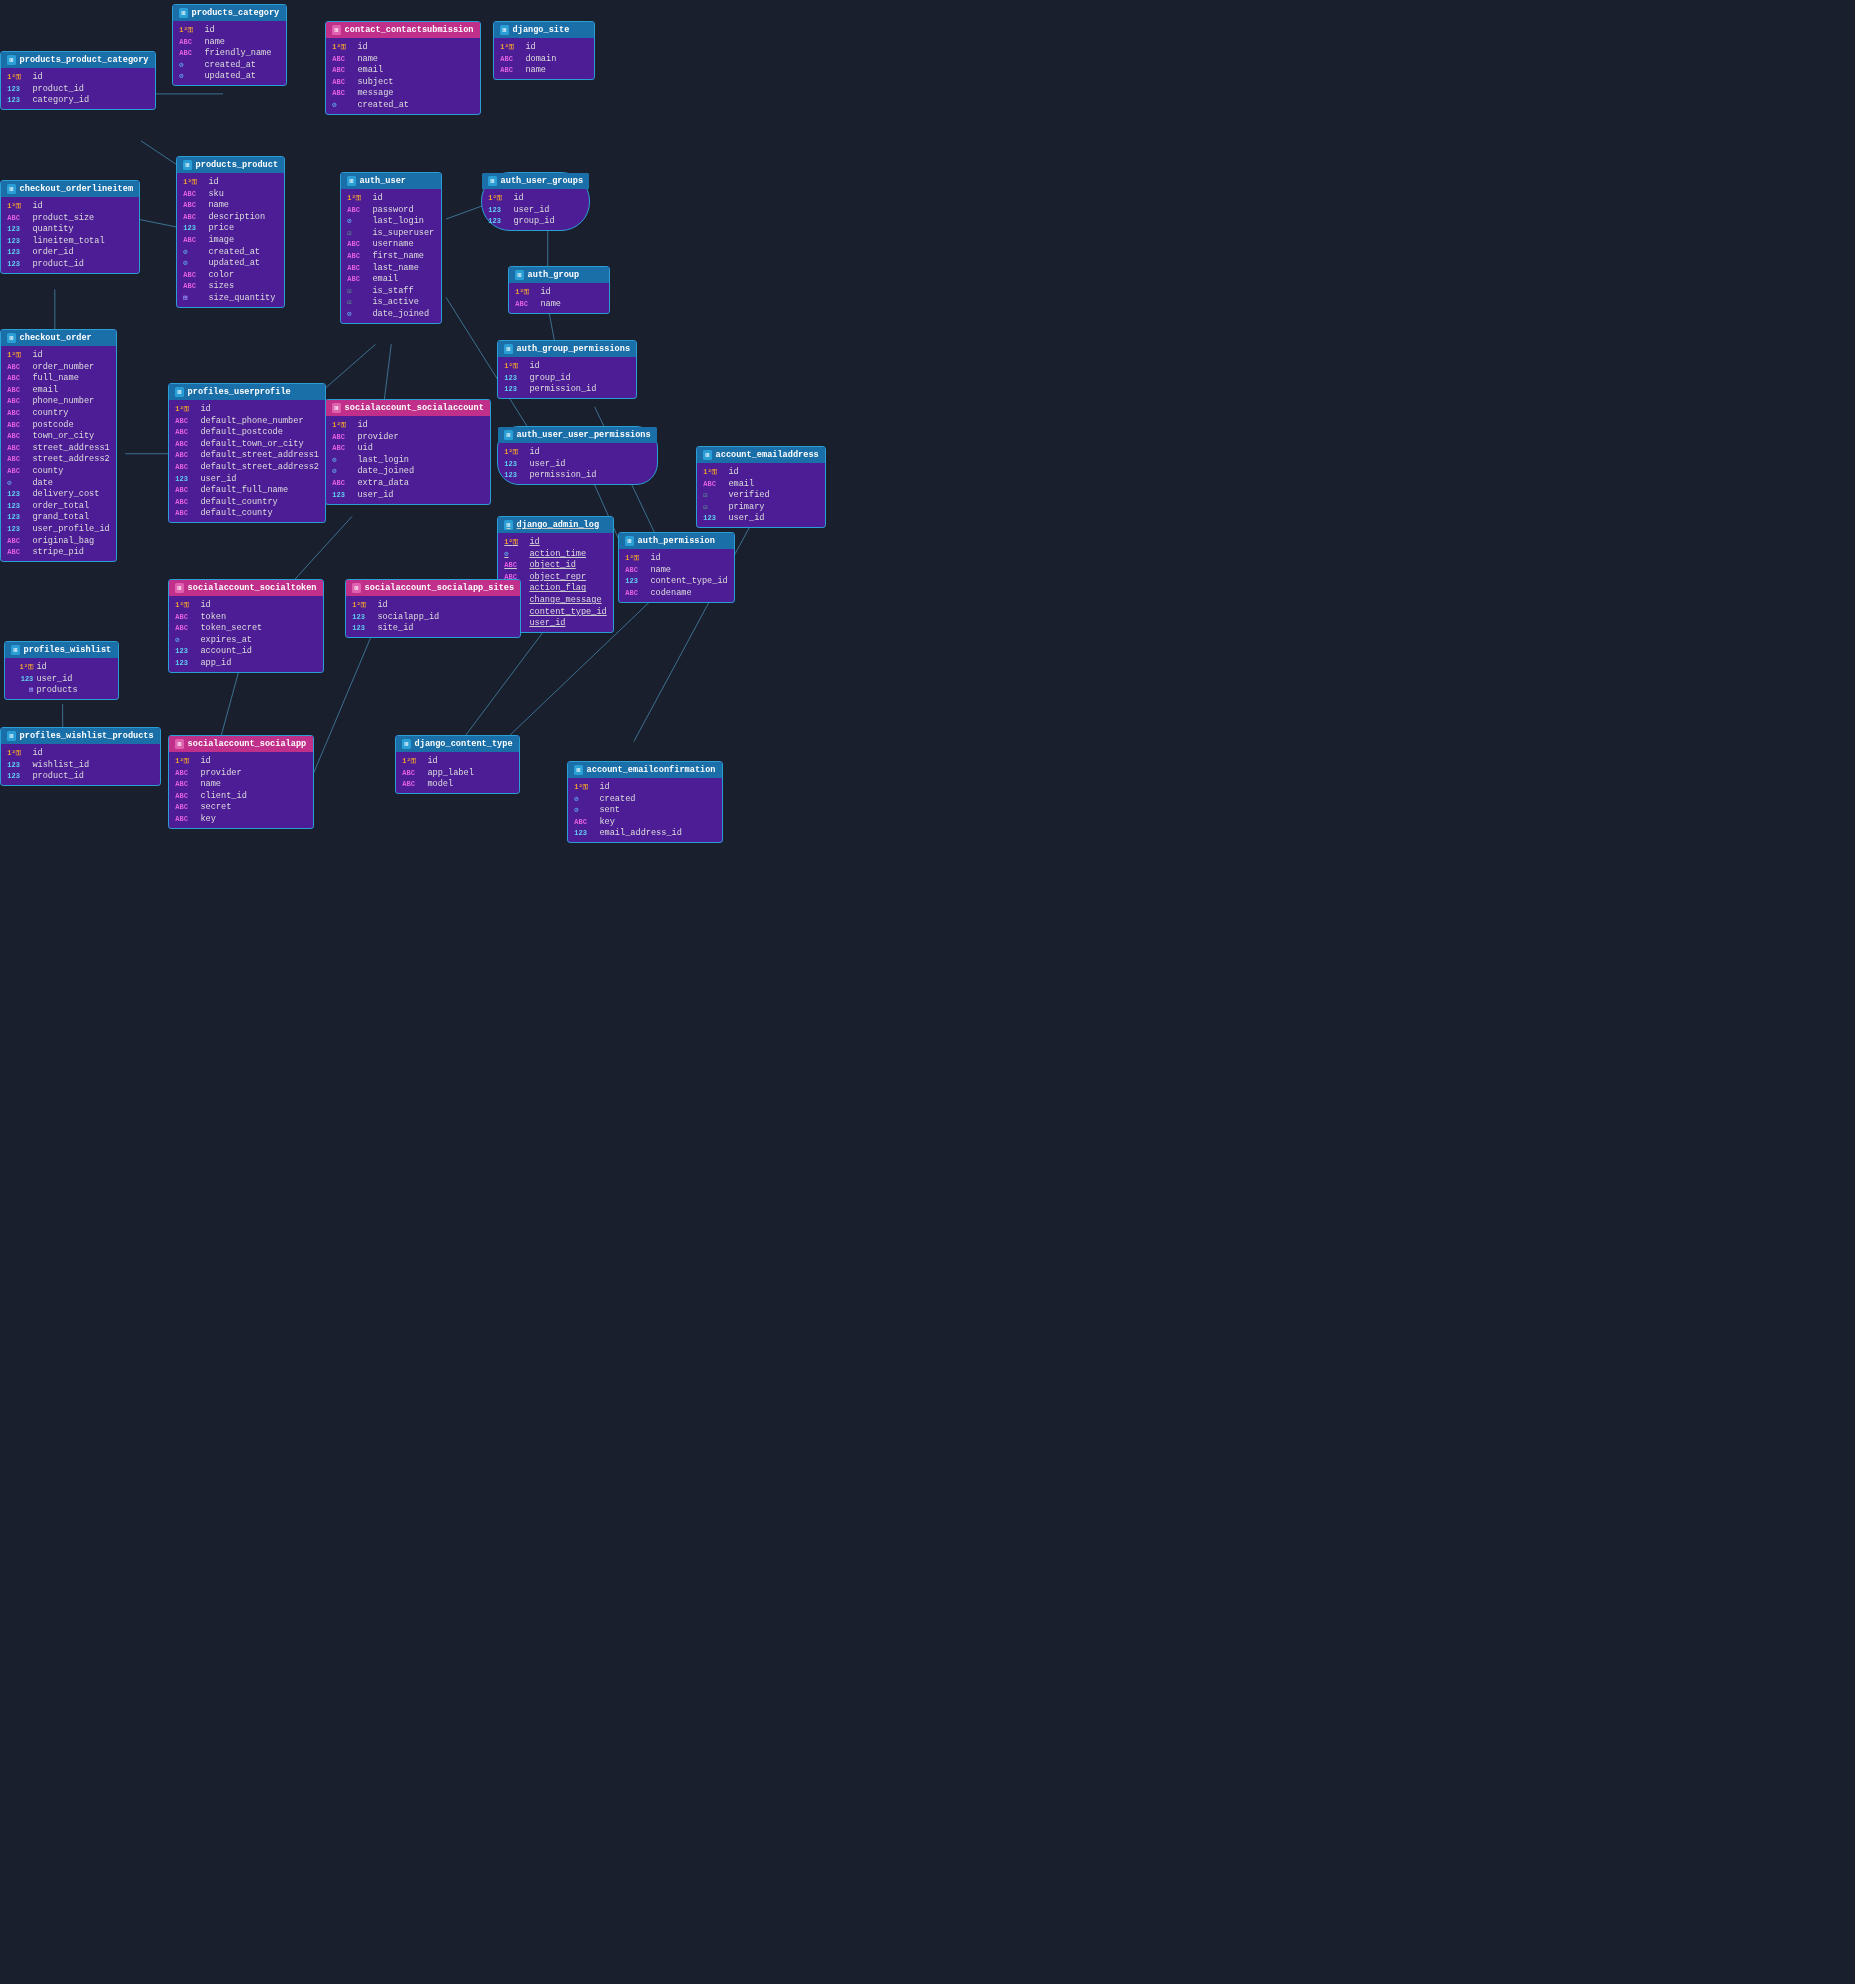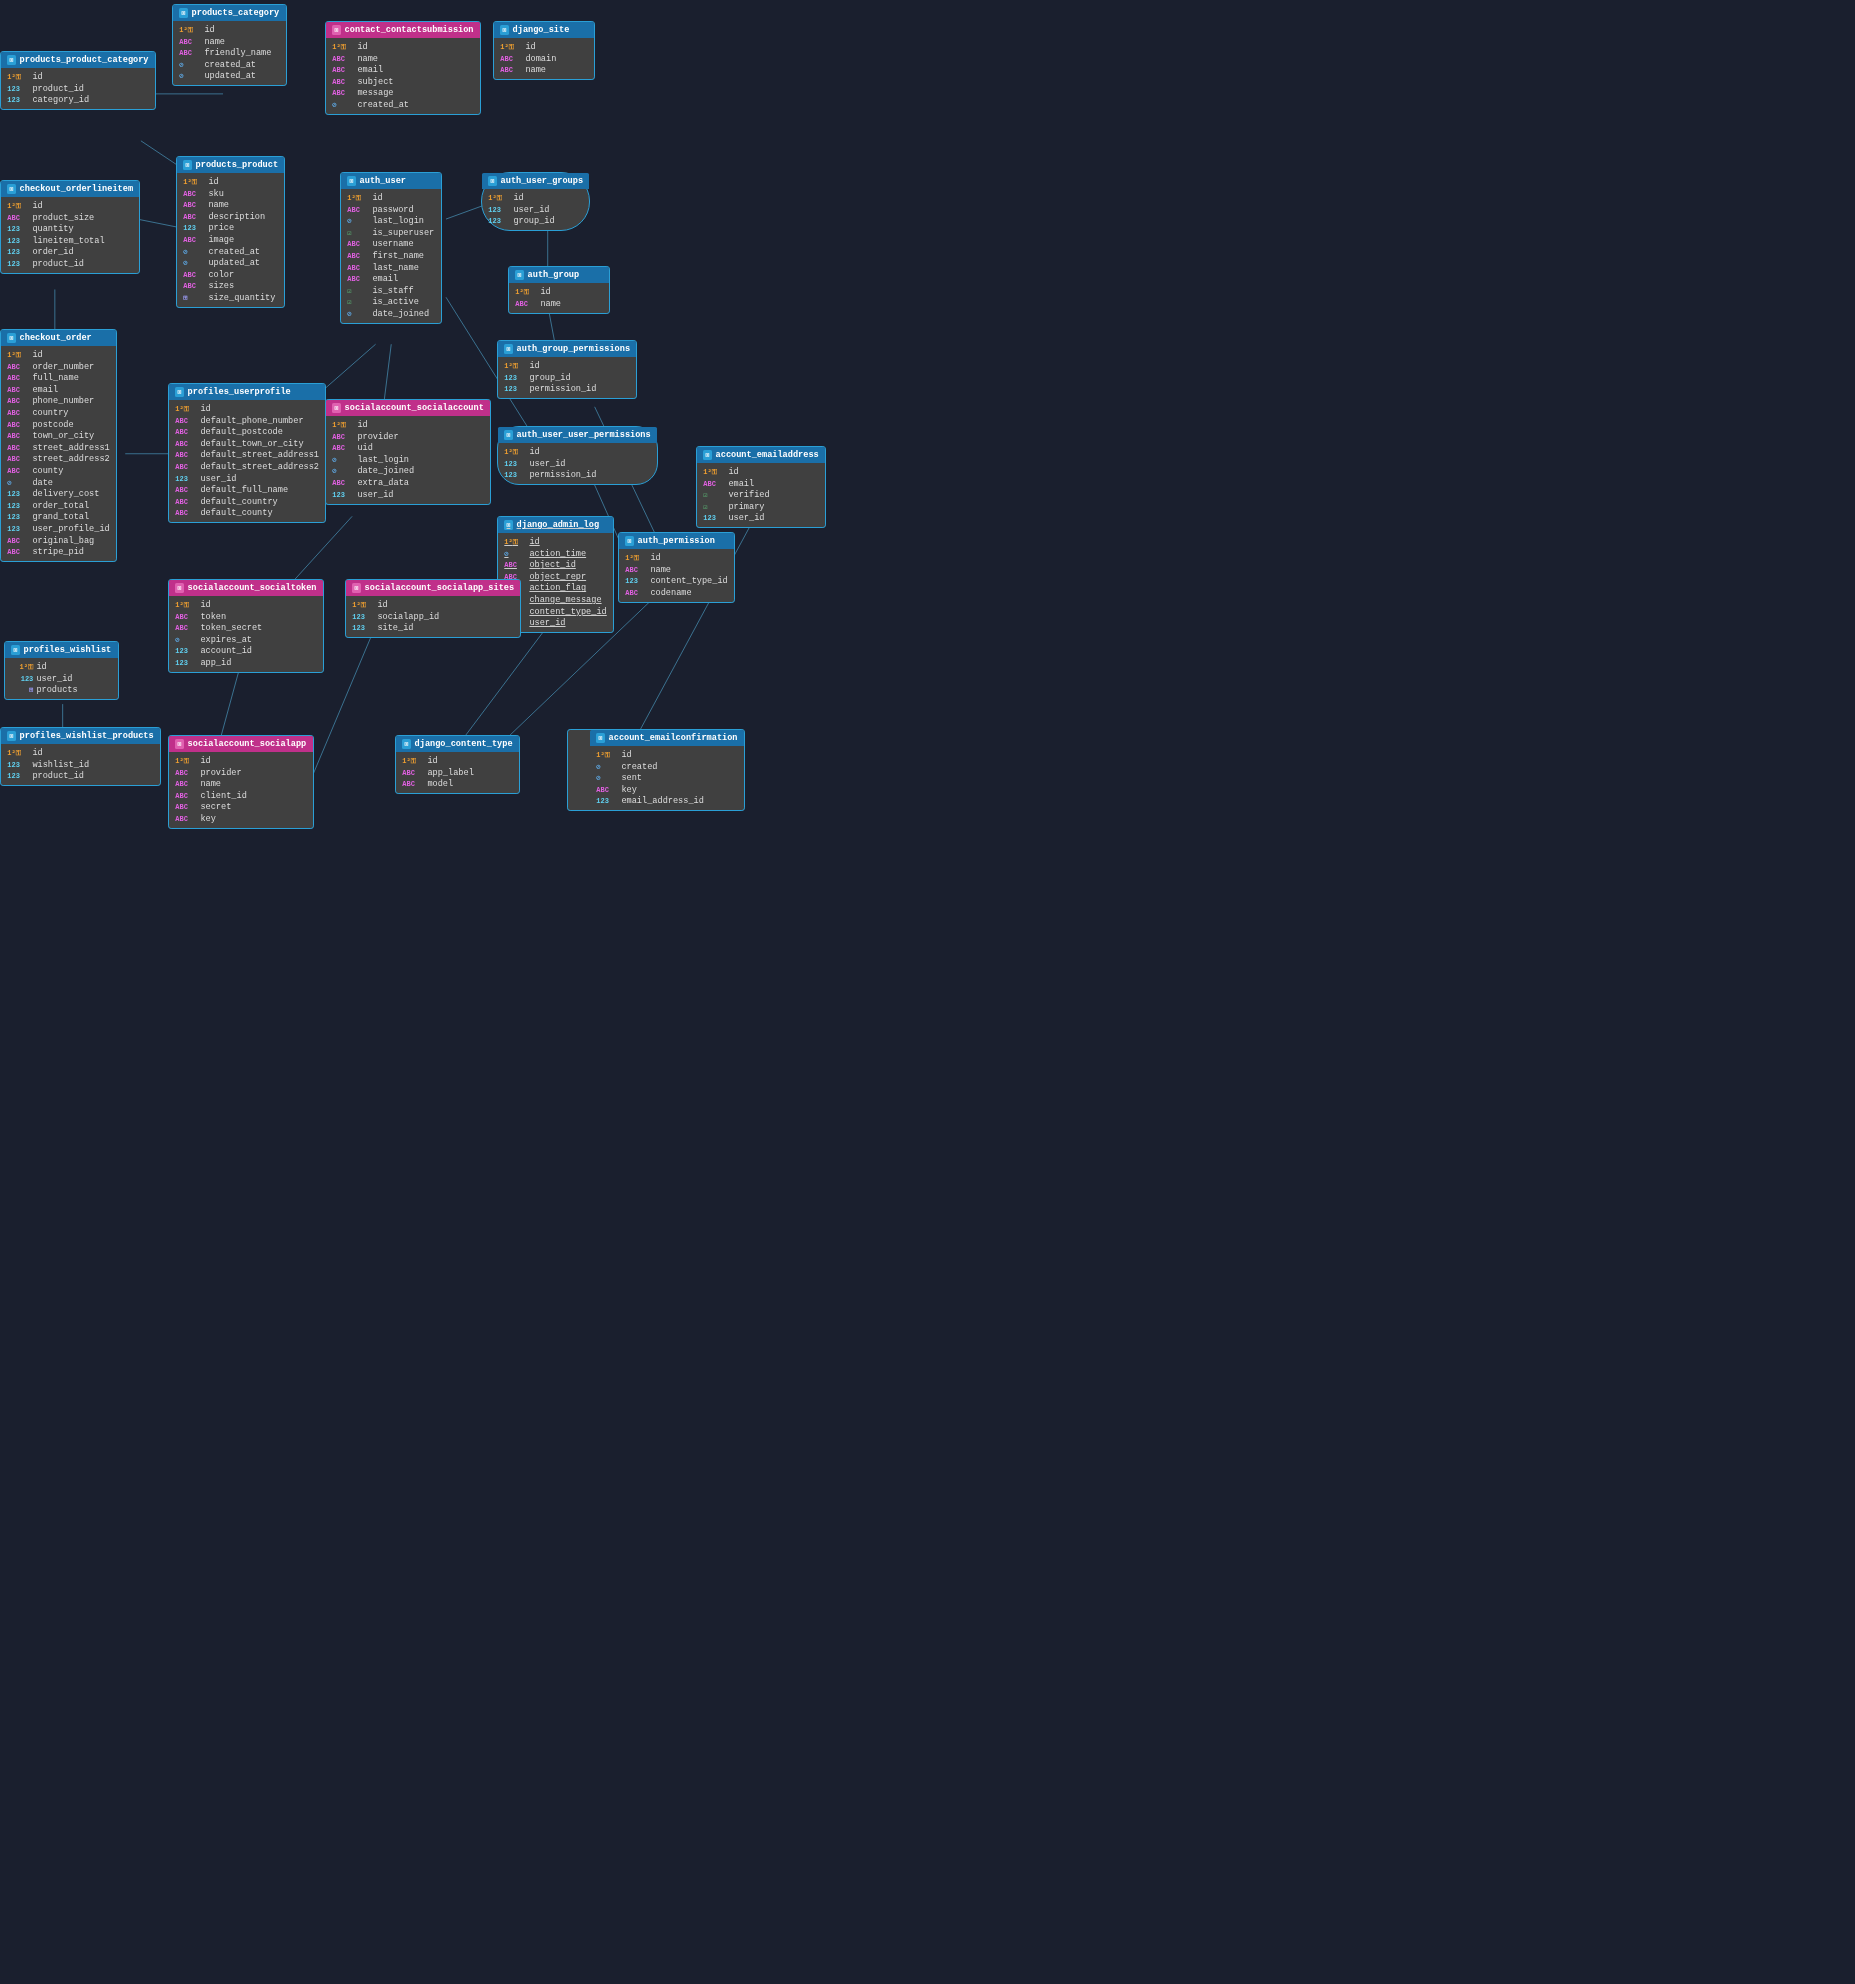--- a/index.html
+++ b/index.html
@@ -13,21 +13,21 @@
       position: relative;
       overflow: hidden;
     }
     .db-canvas {
       position: relative;
       width: 928px;
       height: 992px;
     }
     .table-box {
       position: absolute;
-      background: #404040;
+      background: #4c1d95;
       border: 1.2px solid #2a9fd6;
       border-radius: 3.1px;
       min-width: 102px;
     }
     .table-box.pink-header .table-header {
       background: #c0308a;
     }
     .table-header {
       background: #1a6fa8;
       padding: 3.1px 6.3px;
@@ -841,21 +841,21 @@
         <div class="table-row">
           <span class="field-type"><span class="type-abc">ABC</span></span>
           <span class="field-name">app_label</span>
         </div>
         <div class="table-row">
           <span class="field-type"><span class="type-abc">ABC</span></span>
           <span class="field-name">model</span>
         </div>
       </div>
     </div>
-    <div class="table-box" style="left: 567px; top: 729px; padding-left: 22px;">
+    <div class="table-box" style="left: 567px; top: 761px;">
       <div class="table-header">
         <span class="header-icon">⊞</span>
         <span>account_emailconfirmation</span>
       </div>
       <div class="table-body">
         <div class="table-row">
           <span class="field-type"><span class="type-id" style="font-size:7px;">1²<span style="color:#f0a030;">⚿</span></span></span>
           <span class="field-name">id</span>
         </div>
         <div class="table-row">

